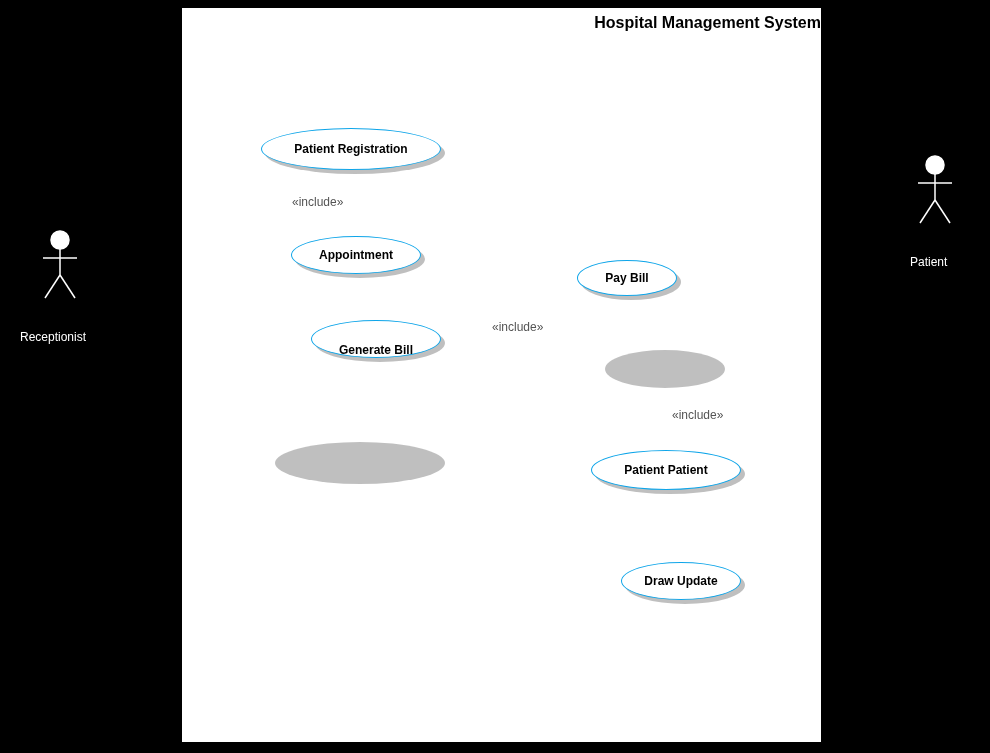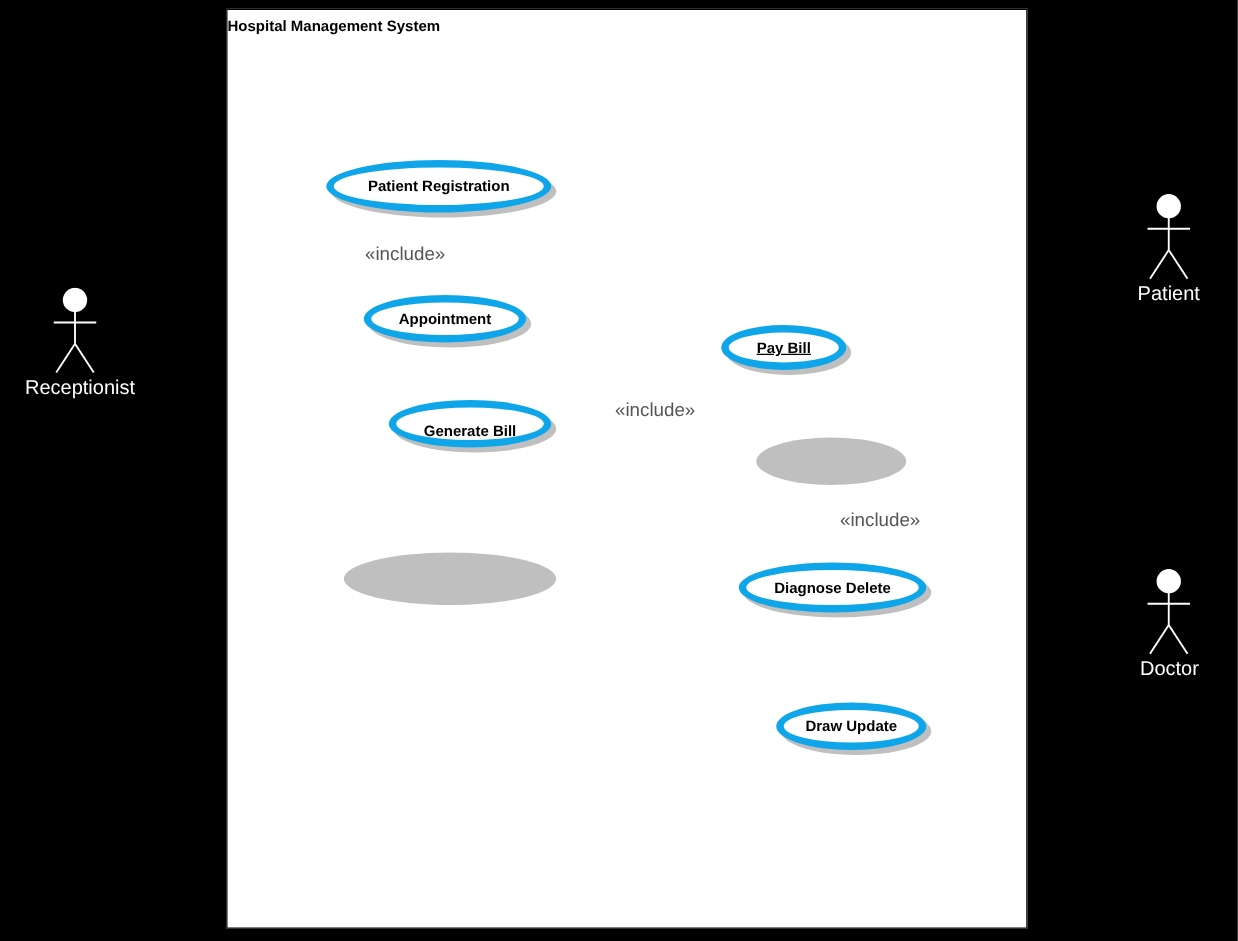--- a/index.html
+++ b/index.html
@@ -23,61 +23,61 @@
   }
   .system-box {
     position: absolute;
     background: #fff;
     border: 1px solid #000;
     box-sizing: border-box;
   }
   .system-title {
     position: absolute;
     font-weight: bold;
-    font-size: 12px;
-    text-align: left;
+    font-size: 16px;
+    text-align: right;
     width: 100%;
   }
   
   .actor {
     position: absolute;
   }
   .actor .name {
     position: absolute;
-    font-size: 16px;
+    font-size: 12px;
     color: #fff;
     white-space: nowrap;
-    text-align: center;
+    margin-top: 28px;
   }
   
   .usecase-shadow {
     position: absolute;
     background: rgba(0,0,0,0.25);
     border-radius: 50%;
   }
   .usecase {
     position: absolute;
     background: #fff;
-    border: 6px solid #0ea5e9;
+    border: 1px solid #0ea5e9;
     border-radius: 50%;
     box-sizing: border-box;
     display: flex;
     align-items: center;
     justify-content: center;
   }
   .usecase .label {
     font-size: 12px;
     font-weight: bold;
     text-align: center;
     padding: 0 6px;
   }
   
   .rel-label {
     position: absolute;
-    font-size: 15px;
+    font-size: 12px;
     color: #555;
   }
   svg.lines {
     position: absolute;
     left: 0;
     top: 0;
     width: 990px;
     height: 753px;
     pointer-events: none;
   }
@@ -134,58 +134,48 @@
     <svg width="50" height="70" viewBox="0 0 50 70">
       <circle cx="25" cy="10" r="9" fill="#fff" stroke="#fff" stroke-width="1.5"></circle>
       <line x1="25" y1="19" x2="25" y2="45" stroke="#fff" stroke-width="1.5"></line>
       <line x1="8" y1="28" x2="42" y2="28" stroke="#fff" stroke-width="1.5"></line>
       <line x1="25" y1="45" x2="10" y2="68" stroke="#fff" stroke-width="1.5"></line>
       <line x1="25" y1="45" x2="40" y2="68" stroke="#fff" stroke-width="1.5"></line>
     </svg>
     <div class="name" style="left:0px; top:72px; width:50px;">Patient</div>
   </div>
 
-  <div class="actor" style="left:910px; top:455px; width:50px; height:90px;">
-    <svg width="50" height="70" viewBox="0 0 50 70">
-      <circle cx="25" cy="10" r="9" fill="#fff" stroke="#fff" stroke-width="1.5"></circle>
-      <line x1="25" y1="19" x2="25" y2="45" stroke="#fff" stroke-width="1.5"></line>
-      <line x1="8" y1="28" x2="42" y2="28" stroke="#fff" stroke-width="1.5"></line>
-      <line x1="25" y1="45" x2="10" y2="68" stroke="#fff" stroke-width="1.5"></line>
-      <line x1="25" y1="45" x2="40" y2="68" stroke="#fff" stroke-width="1.5"></line>
-    </svg>
-    <div class="name" style="left:2px; top:72px; width:46px;">Doctor</div>
-  </div>
 
   <div class="usecase-shadow" style="left:265px; top:132px; width:180px; height:42px;"></div>
   <div class="usecase" style="left:261px; top:128px; width:180px; height:42px;">
     <span class="label">Patient Registration</span>
   </div>
 
   <div class="usecase-shadow" style="left:295px; top:240px; width:130px; height:38px;"></div>
   <div class="usecase" style="left:291px; top:236px; width:130px; height:38px;">
     <span class="label">Appointment</span>
   </div>
 
   <div class="usecase-shadow" style="left:581px; top:264px; width:100px; height:36px;"></div>
-  <div class="usecase" style="left:577px; top:260px; width:100px; height:36px;text-decoration:underline;">
+  <div class="usecase" style="left:577px; top:260px; width:100px; height:36px;">
     <span class="label">Pay Bill</span>
   </div>
 
   <div class="usecase-shadow" style="left:315px; top:324px; width:130px; height:38px;"></div>
   <div class="usecase" style="left:311px; top:320px; width:130px; height:38px;align-items:flex-end;">
     <span class="label">Generate Bill</span>
   </div>
 
   <div class="usecase-shadow" style="left:605px; top:350px; width:120px; height:38px;"></div>
 
   <div class="usecase-shadow" style="left:275px; top:442px; width:170px; height:42px;"></div>
 
   <div class="usecase-shadow" style="left:595px; top:454px; width:150px; height:40px;"></div>
   <div class="usecase" style="left:591px; top:450px; width:150px; height:40px;">
-    <span class="label">Diagnose Delete</span>
+    <span class="label">Patient Patient</span>
   </div>
 
   <div class="usecase-shadow" style="left:625px; top:566px; width:120px; height:38px;"></div>
   <div class="usecase" style="left:621px; top:562px; width:120px; height:38px;">
     <span class="label">Draw Update</span>
   </div>
 
   <div class="rel-label" style="left:292px; top:195px;">«include»</div>
   <div class="rel-label" style="left:492px; top:320px;">«include»</div>
   <div class="rel-label" style="left:672px; top:408px;">«include»</div>

